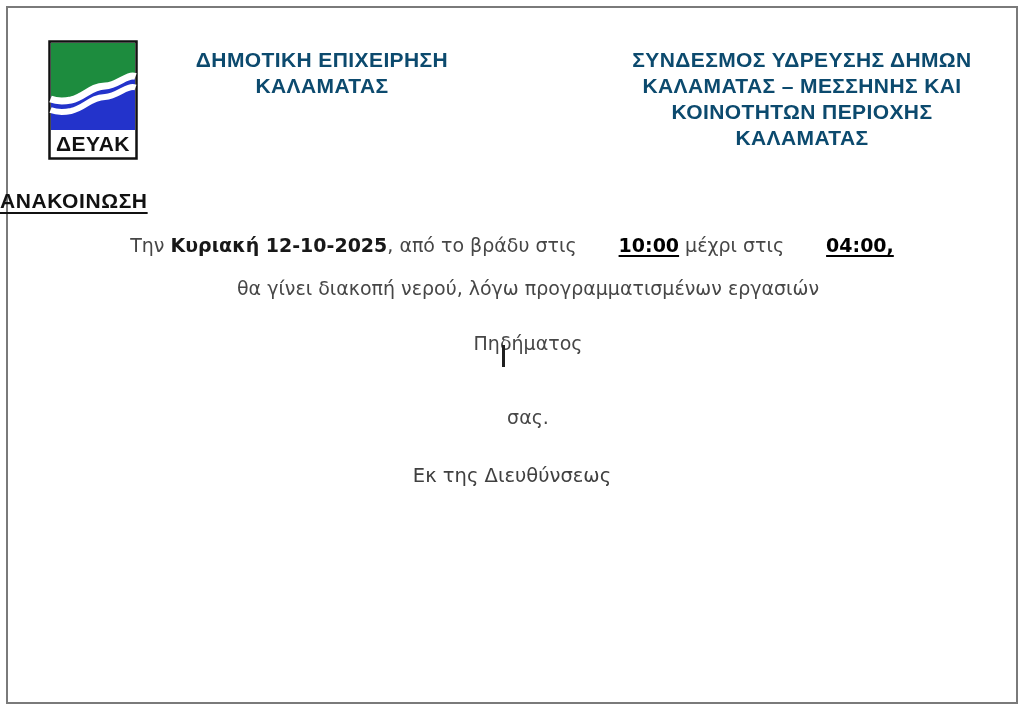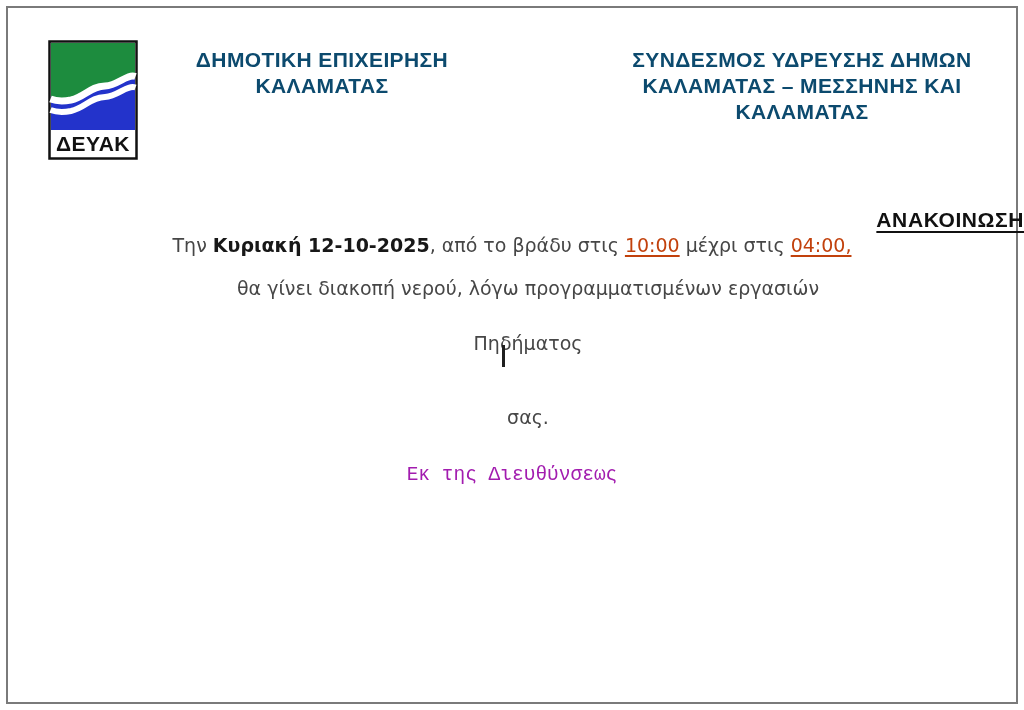--- a/index.html
+++ b/index.html
@@ -24,67 +24,67 @@
     font-size:21px;
     line-height:26px;
     letter-spacing:0.4px;
     color:#0c4a6e;
     text-align:center;
   }
   .org-left  { left:158px; top:47px; width:328px; }
   .org-right { left:620px; top:47px; width:364px; }
   
   .title {
-    position:absolute; left:0; top:208px; width:100%;
-    text-align:right;
+    position:absolute; left:0; top:189px; width:100%;
+    text-align:left;
     font-size:21px; font-weight:bold;
     letter-spacing:0.6px;
     color:#111111;
     text-decoration:underline;
     text-decoration-thickness:2px;
     text-underline-offset:4px;
     margin:0;
   }
   .body-text {
     font-family:"DejaVu Sans","Liberation Sans",sans-serif;
     color:#464646;
     font-size:19px;
   }
   .date-line {
     position:absolute; left:0; top:234px; width:100%;
     text-align:center;
     white-space:nowrap;
   }
   .date-line .b  { font-weight:bold; color:#181818;text-align:right; }
   .date-line .bu {
-    font-weight:normal; color:#c2410c;
+    font-weight:bold; color:#000000;
     text-decoration:underline;
     text-decoration-thickness:2px;
     text-underline-offset:3px;
+    margin-left:36px;
   }
   .para {
     position:absolute; left:16px; width:100%;
     text-align:center;
     line-height:27.5px;
     margin:0;
   }
   .para .pline { white-space:nowrap; }
   .para-body   { top:275px; }
   .para-thanks { top:376px; }
   .cursor-mark {
     position:absolute; left:502px; top:345px;
     width:2.5px; height:22px;
     background:#1f1f1f;
   }
   .signature {
     position:absolute; left:0; top:464px; width:100%;
     text-align:center;
     font-size:19.5px;
-    color:#a21caf;
-    font-family:Liberation Mono, monospace;
+    color:#404040;
   }
 </style>
 </head>
 <body>
 
 <div class="page">
   <div class="frame"></div>
 
   <svg class="logo" viewBox="0 0 90 120" aria-hidden="true">
     <rect x="1.5" y="1.5" width="87" height="117" fill="#ffffff" stroke="#111111" stroke-width="2.5"></rect>
@@ -97,20 +97,21 @@
   </svg>
 
   <div class="org org-left">
     <div>ΔΗΜΟΤΙΚΗ ΕΠΙΧΕΙΡΗΣΗ</div>
     <div>ΚΑΛΑΜΑΤΑΣ</div>
   </div>
 
   <div class="org org-right">
     <div>ΣΥΝΔΕΣΜΟΣ ΥΔΡΕΥΣΗΣ ΔΗΜΩΝ</div>
     <div>ΚΑΛΑΜΑΤΑΣ – ΜΕΣΣΗΝΗΣ ΚΑΙ</div>
+    <div>ΚΟΙΝΟΤΗΤΩΝ ΠΕΡΙΟΧΗΣ</div>
     <div>ΚΑΛΑΜΑΤΑΣ</div>
   </div>
 
   <h1 class="title">ΑΝΑΚΟΙΝΩΣΗ</h1>
 
   <div class="date-line body-text"><span>Την </span><span class="b">Κυριακή 12-10-2025</span><span>, από το βράδυ στις </span><span class="bu">10:00</span><span> μέχρι στις </span><span class="bu">04:00,</span></div>
 
   <p class="para para-body body-text">
     <span class="pline">θα γίνει διακοπή νερού, λόγω προγραμματισμένων εργασιών</span><br>
     <br>

